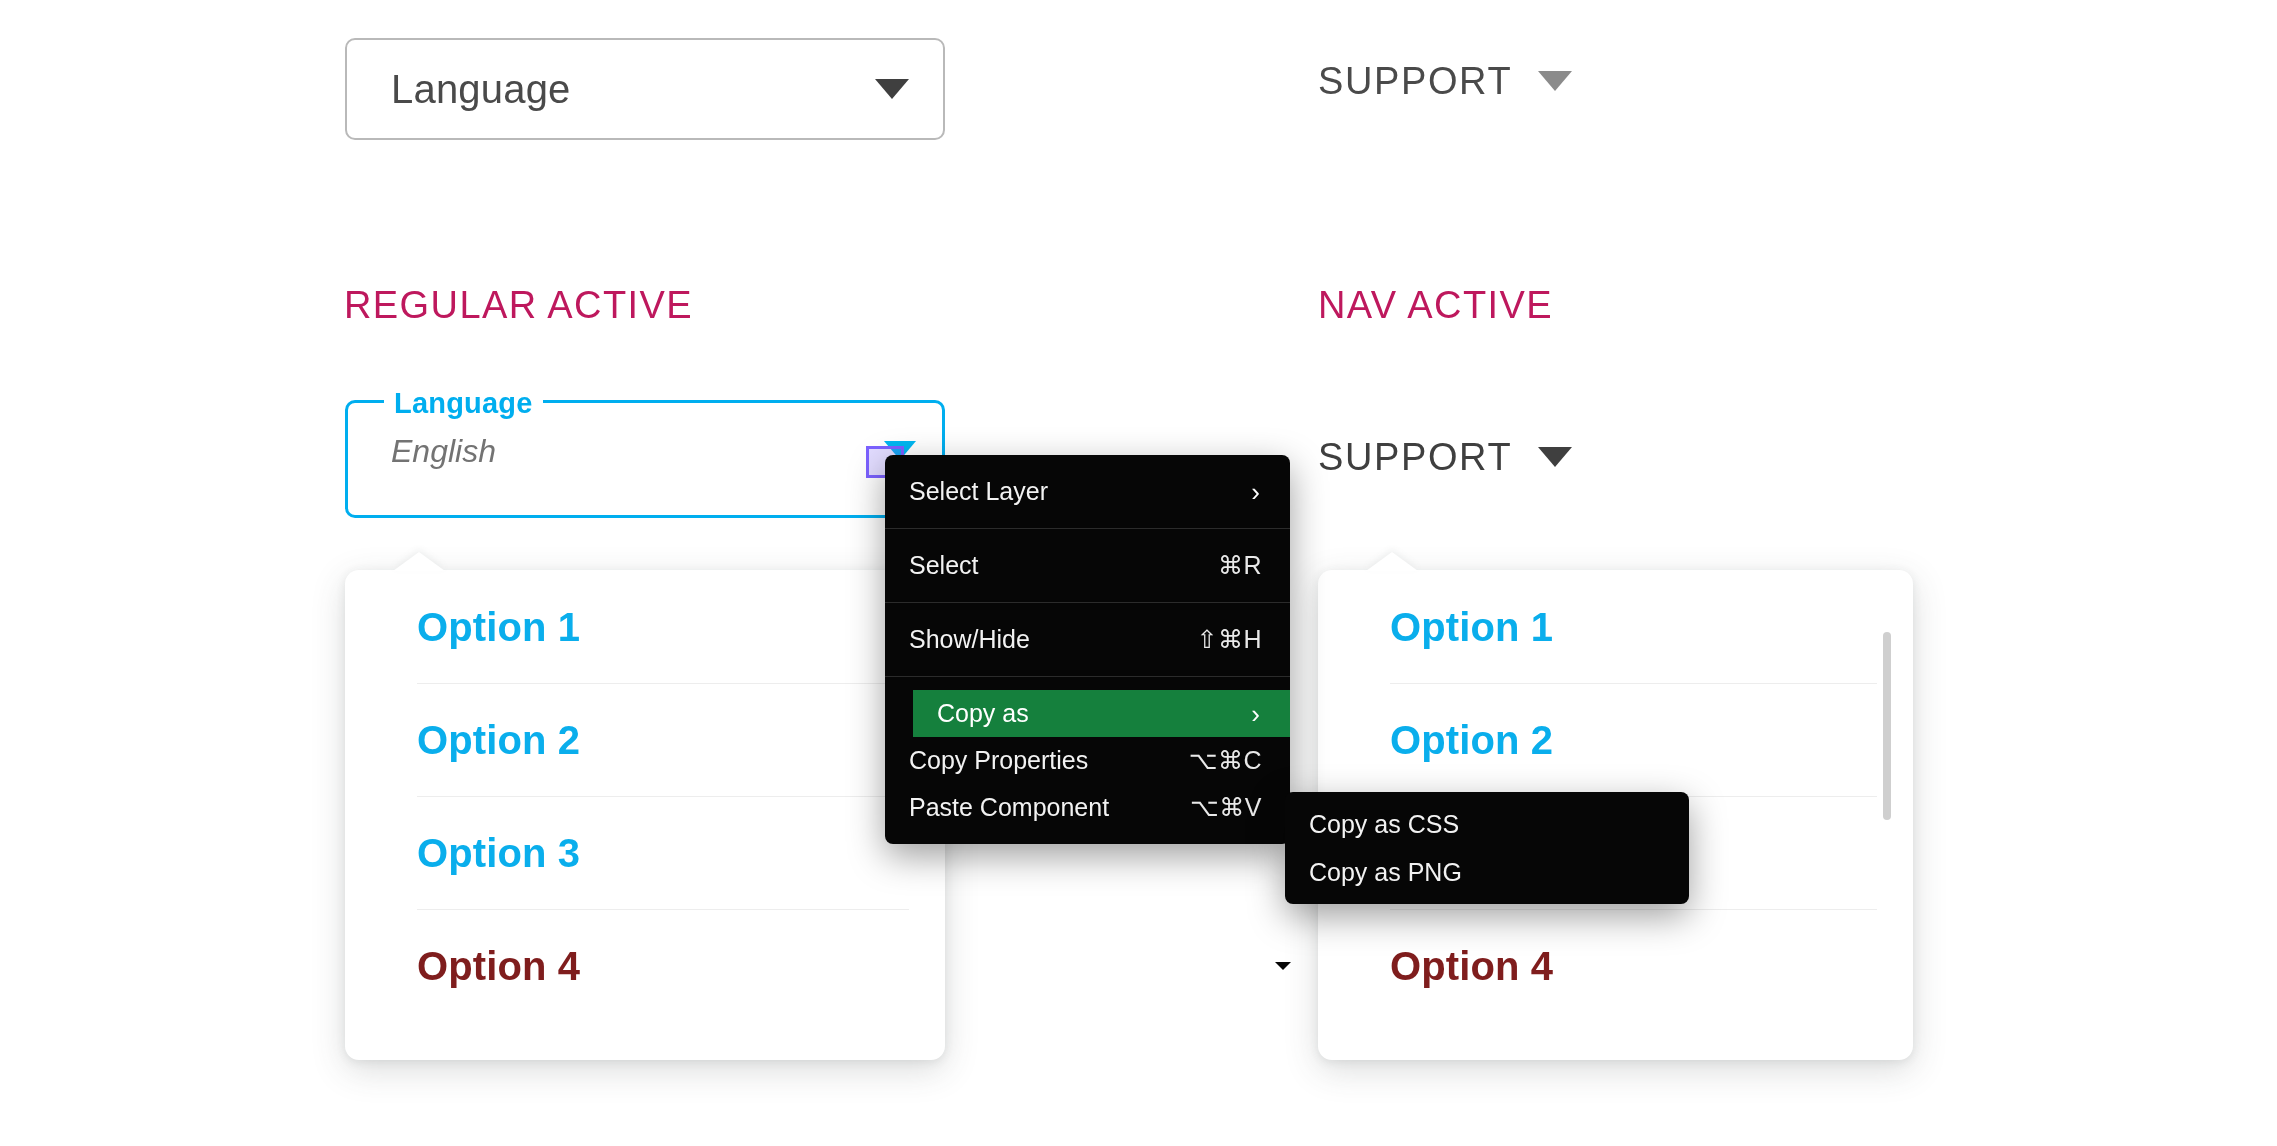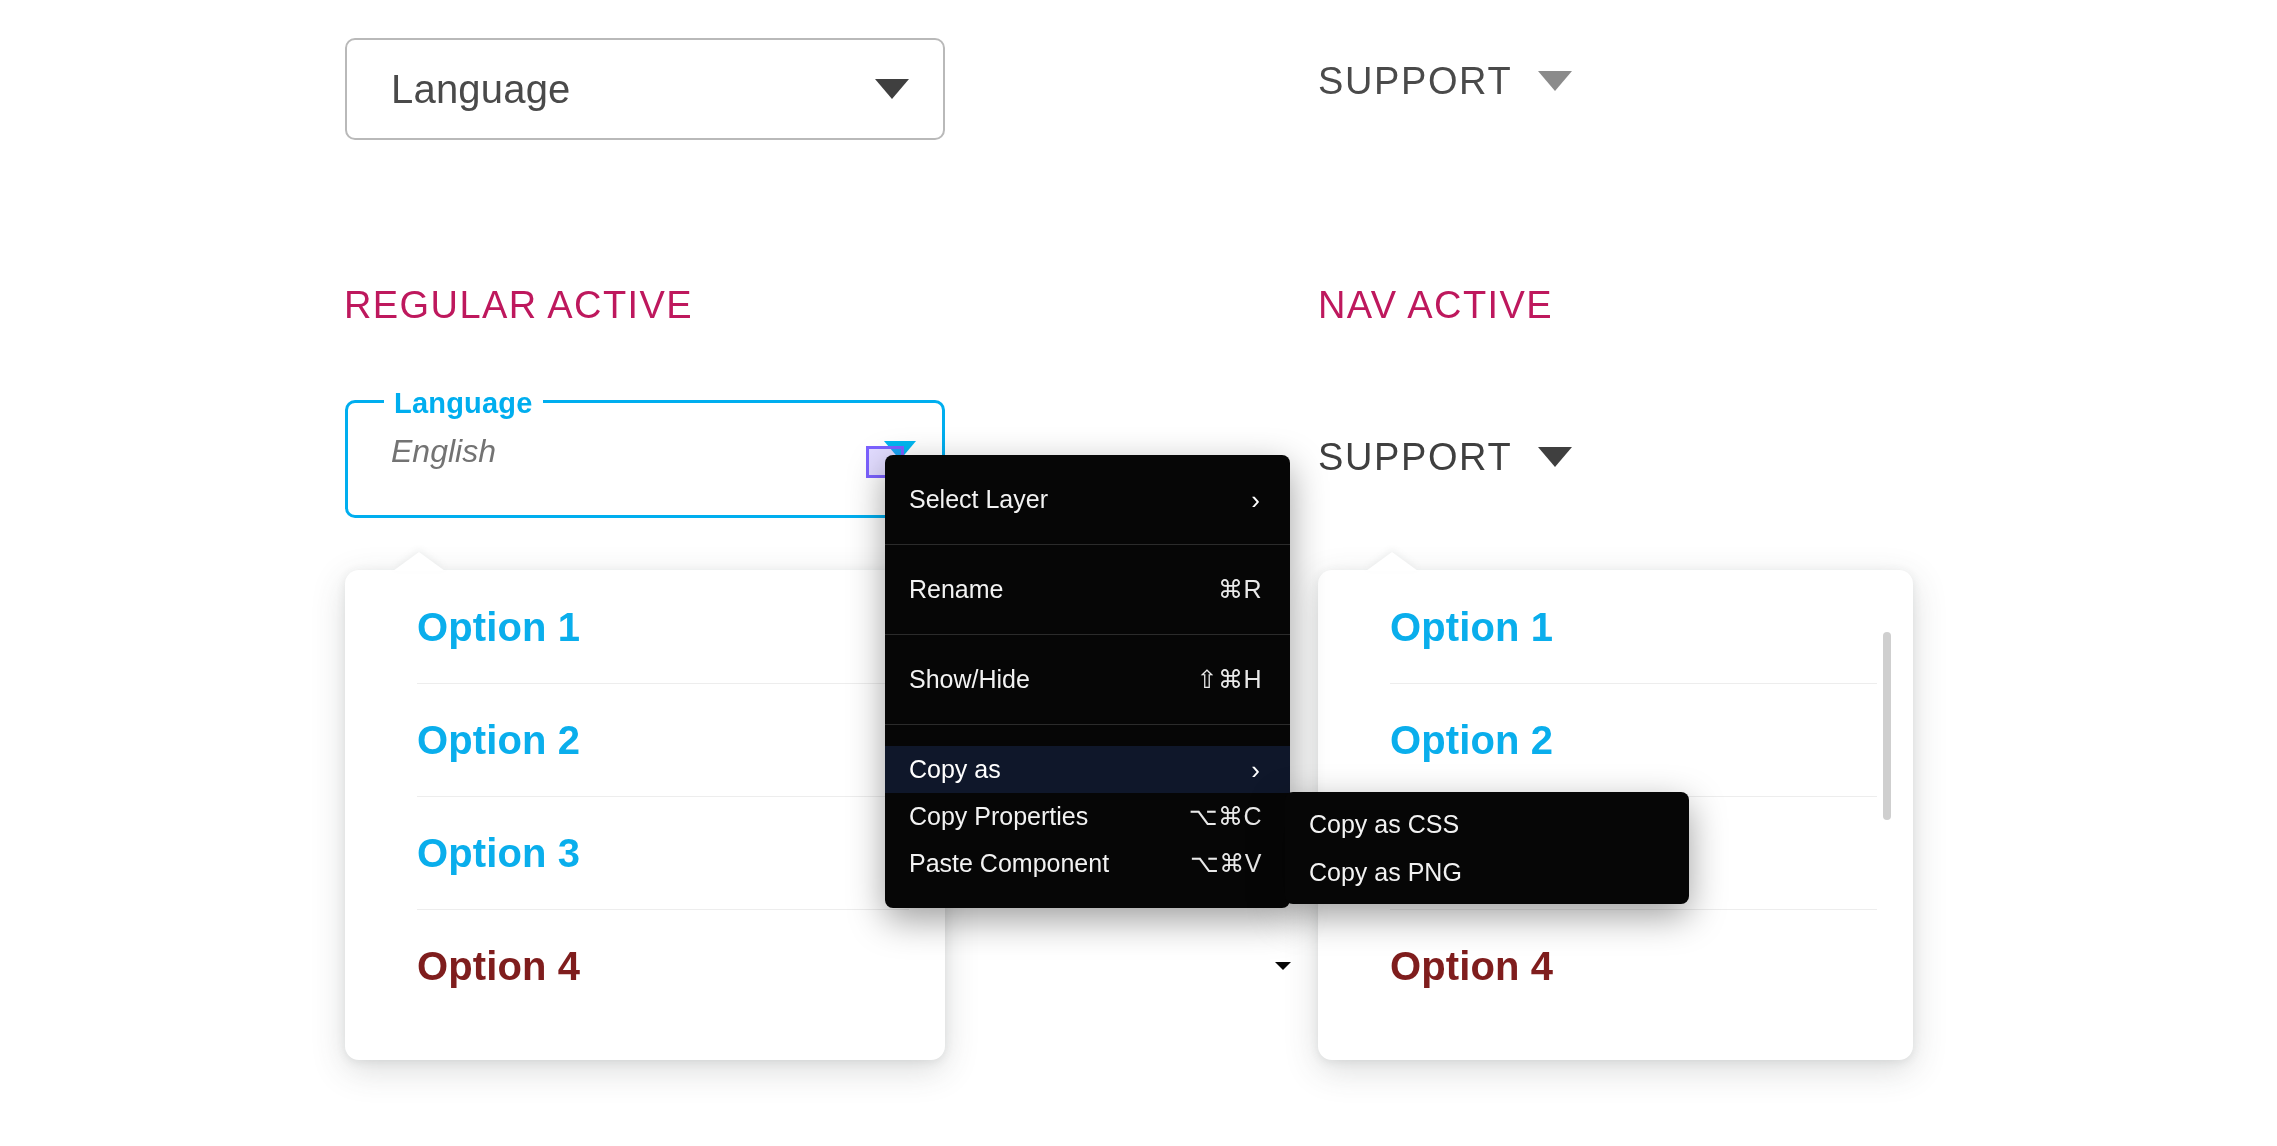--- a/index.html
+++ b/index.html
@@ -236,36 +236,37 @@
   }
   #ctx-main {
     left: 885px;
     top: 455px;
     width: 405px;
   }
   .ctx-group + .ctx-group {
     border-top: 1px solid #2b2b2b;
   }
   .ctx-group {
-    padding: 21px 0;
+    padding: 13px 0;
   }
   .ctx-item {
     height: 47px;
     display: flex;
     align-items: center;
     justify-content: space-between;
     padding: 0 28px 0 24px;
     color: #f2f2f2;
     font-size: 25px;
     line-height: 1;
     white-space: nowrap;
   }
   .ctx-item.highlight {
-    background: #0f172a;
+    background: #15803d;
     color: #ffffff;
+    margin-left: 28px;
   }
   .ctx-item-label { line-height: 1; }
   .ctx-shortcut {
     color: #e9e9e9;
     font-size: 25px;
     letter-spacing: 0.5px;
     line-height: 1;
   }
   .ctx-arrow {
     font-size: 26px;
@@ -370,21 +371,21 @@
 
   <div class="ctx-menu" id="ctx-main">
       <div class="ctx-group">
         <div class="ctx-item">
           <span class="ctx-item-label">Select Layer</span>
           <span class="ctx-arrow">›</span>
         </div>
       </div>
       <div class="ctx-group">
         <div class="ctx-item">
-          <span class="ctx-item-label">Rename</span>
+          <span class="ctx-item-label">Select</span>
           <span class="ctx-shortcut">⌘R</span>
         </div>
       </div>
       <div class="ctx-group">
         <div class="ctx-item">
           <span class="ctx-item-label">Show/Hide</span>
           <span class="ctx-shortcut">⇧⌘H</span>
         </div>
       </div>
       <div class="ctx-group">

